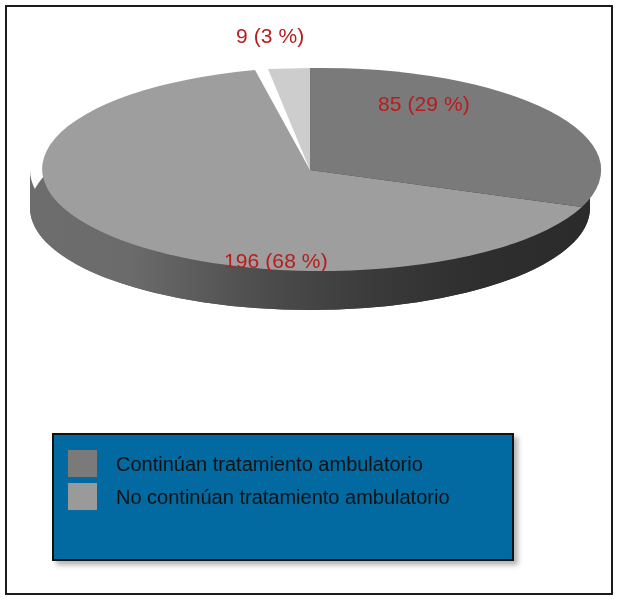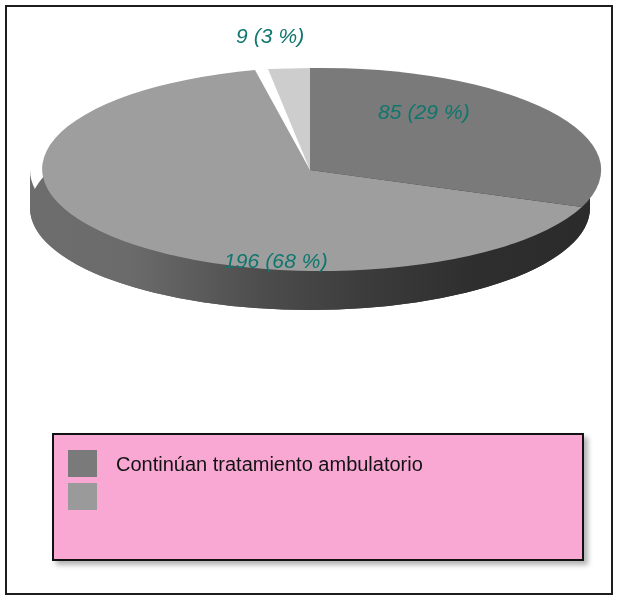--- a/index.html
+++ b/index.html
@@ -31,37 +31,36 @@
   #chart-svg {
     position: absolute;
     left: 0;
     top: 0;
     width: 621px;
     height: 604px;
   }
   .slice-label {
     position: absolute;
     font-size: 21px;
-    color: #0f766e;
+    color: #b91c1c;
     white-space: nowrap;
     letter-spacing: 0.1px;
-    font-style: italic;
   }
   #label-exitus   { left: 236px; top: 24px; }
-  #label-continue { left: 378px; top: 100px; }
+  #label-continue { left: 378px; top: 92px; }
   #label-nocont   { left: 224px; top: 249px; }
 
   
   #legend-box {
     position: absolute;
     left: 52px;
     top: 433px;
-    width: 532px;
+    width: 462px;
     height: 128px;
-    background: #f9a8d4;
+    background: #0369a1;
     border: 2px solid #111111;
     box-sizing: border-box;
     box-shadow: 4px 4px 5px rgba(0,0,0,0.30);
   }
   #legend-list {
     position: absolute;
     left: 14px;
     top: 12px;
     right: 8px;
   }
@@ -145,19 +144,20 @@
   <div id="legend-box">
     <div id="legend-list">
 
       <div class="legend-row">
         <span class="legend-swatch" style="background:#7a7a7a"></span>
         <span class="legend-text">Continúan tratamiento ambulatorio</span>
       </div>
 
       <div class="legend-row">
         <span class="legend-swatch" style="background:#9a9a9a"></span>
+        <span class="legend-text">No continúan tratamiento ambulatorio</span>
       </div>
 
 
     </div>
   </div>
 
 </div>
 
 </body></html>

